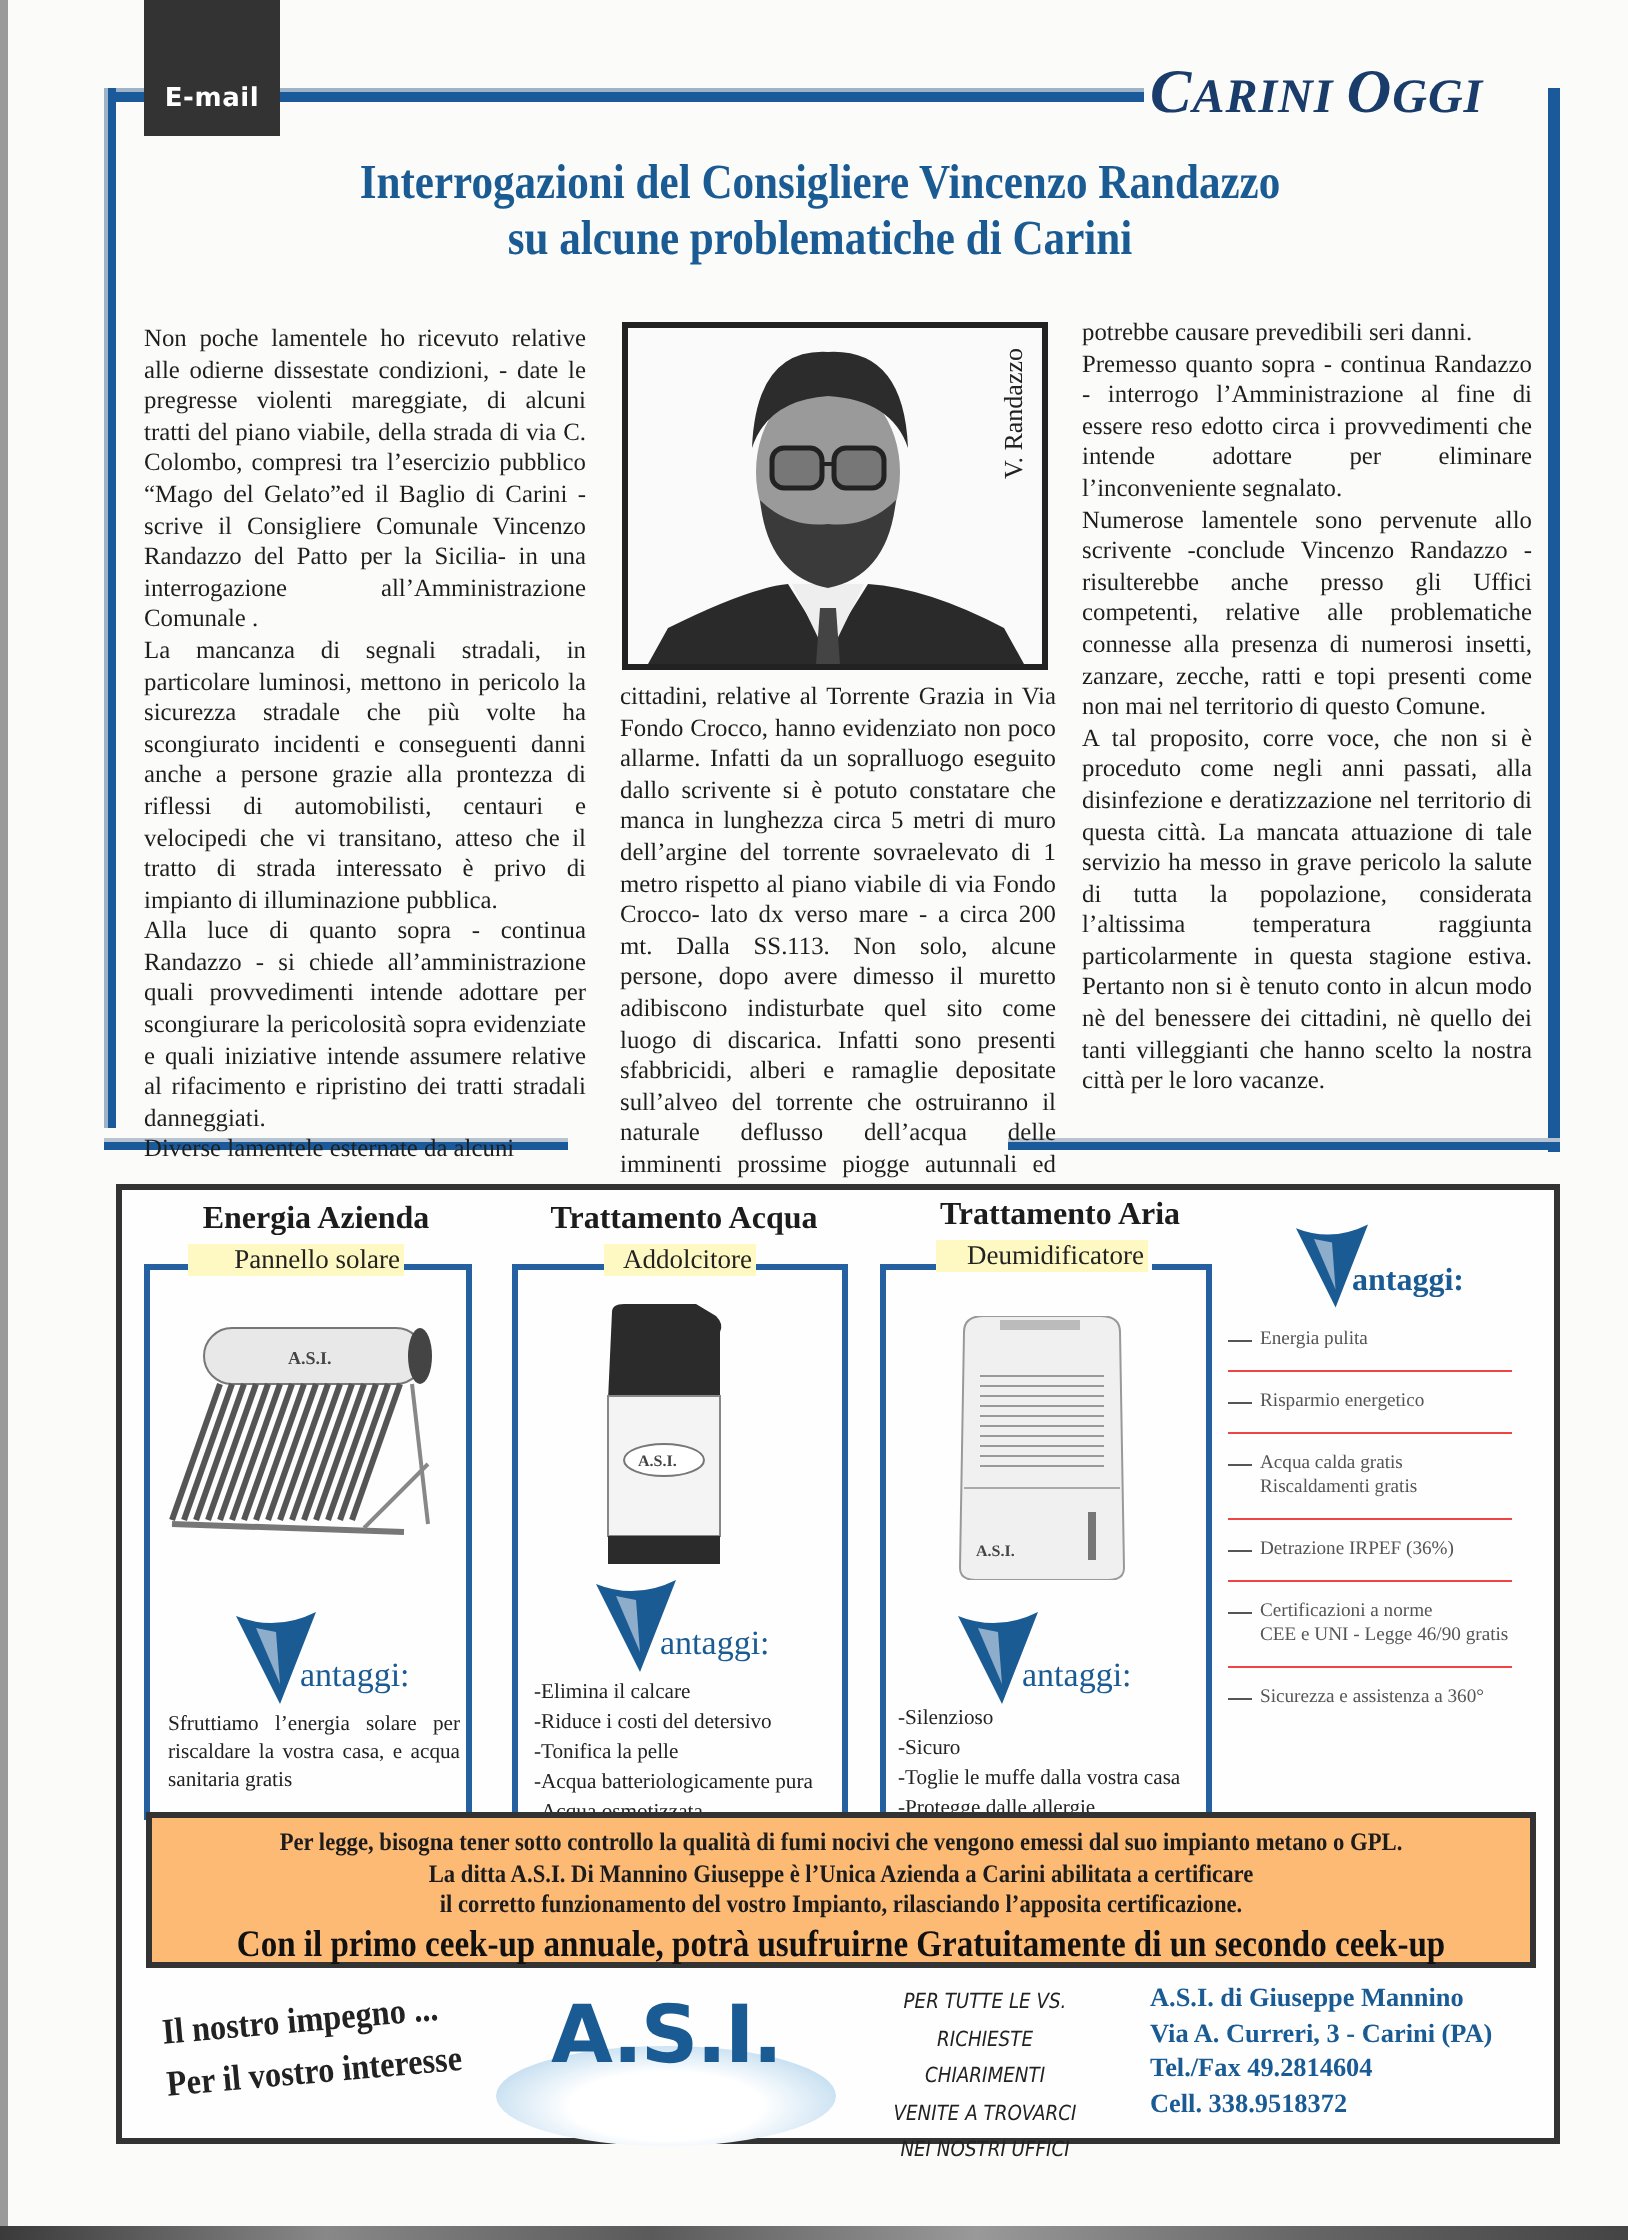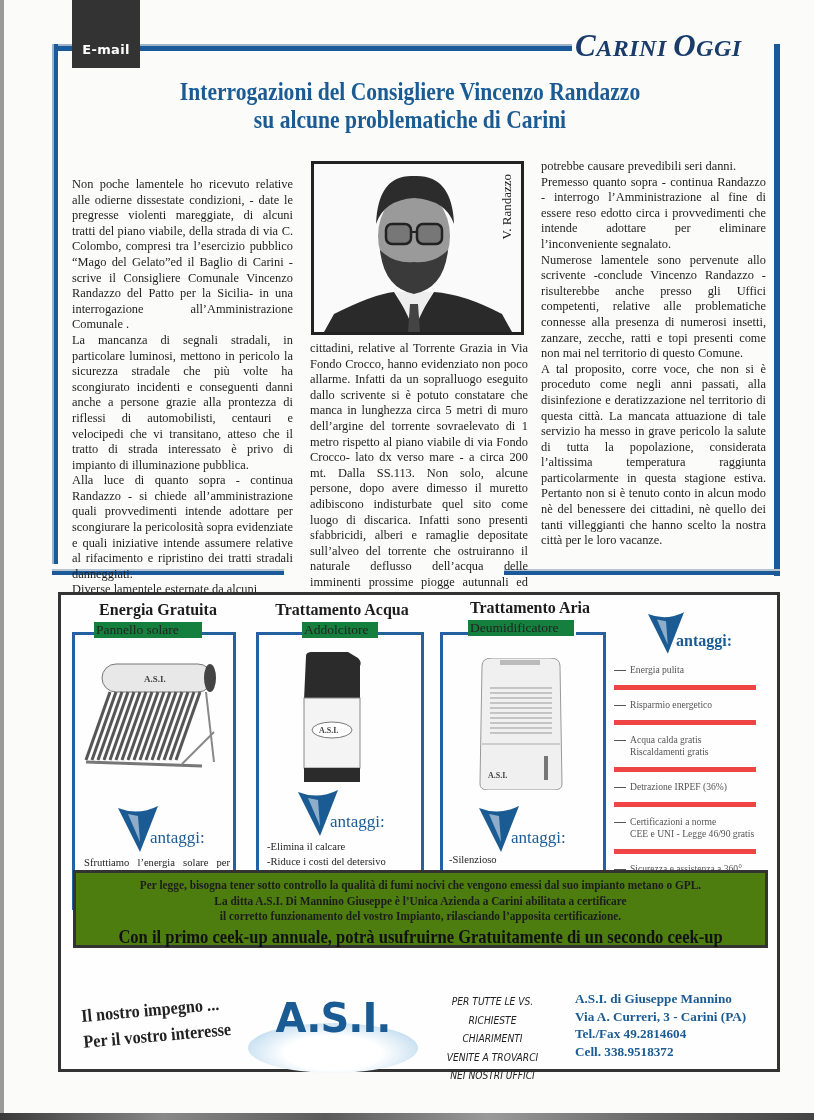--- a/index.html
+++ b/index.html
@@ -28,57 +28,57 @@
     font-style: italic; font-weight: bold; font-size: 24px; color: #1a3c6a; letter-spacing: 0.5px; }
   .masthead .big { font-size: 31px; }
 
   .headline { position: absolute; left: 60px; top: 78px; width: 700px; text-align: center;
     font-family: "Liberation Serif", serif; font-weight: bold; font-size: 24.5px; line-height: 28px;
     color: #1b5b94; transform: scaleX(0.88); transform-origin: center; }
 
   .col { position: absolute; font-family: "Liberation Serif", serif; font-size: 12.4px; line-height: 15.6px;
     text-align: justify; color: #1e1e1e; }
   .col p { margin: 0; }
-  .col1 { left: 72px; top: 162px; width: 221px; margin-top: 15px; }
+  .col1 { left: 72px; top: 162px; width: 221px; }
   .col2 { left: 310px; top: 341px; width: 218px; }
   .col3 { left: 541px; top: 159px; width: 225px; }
 
   .photo { position: absolute; left: 311px; top: 161px; width: 213px; height: 174px;
     border: 3px solid #222; background: #fff; overflow: hidden; }
   .photo svg { position: absolute; left: 0; top: 0; }
   .photo-caption { position: absolute; right: 6px; top: 10px; writing-mode: vertical-rl; transform: rotate(180deg);
     font-size: 13px; font-family: "Liberation Serif", serif; color: #222; }
 
   .page-label { position: absolute; left: 322px; top: 564px; font-family: "DejaVu Sans", sans-serif;
     font-weight: bold; font-size: 12.5px; color: #0f172a; letter-spacing: 0.4px; margin-top: 48px; }
 
   
   .ad-frame { position: absolute; left: 58px; top: 592px; width: 722px; height: 480px;
     border: 3px solid #333; background: #fefefe; }
 
   .product-title { position: absolute; font-family: "Liberation Serif", serif; font-weight: bold; font-size: 16px; color: #1c1c1c; text-align: center; }
-  .product-sub { position: absolute; font-family: "Liberation Serif", serif; font-size: 13.5px; color: #222; background: #15803d; padding: 0 2px; text-align: left; }
+  .product-sub { position: absolute; font-family: "Liberation Serif", serif; font-size: 13.5px; color: #222; background: #fef9c3; padding: 0 2px; text-align: right; }
   .product-box { position: absolute; border: 3px solid #2560a0; border-top: none; }
   .box-top-l, .box-top-r { position: absolute; height: 3px; background: #2560a0; }
 
   .vantaggi { position: absolute; display: flex; align-items: flex-end; }
   .vantaggi .vlabel { font-family: "Liberation Serif", serif; font-size: 17px; color: #1b5b94; margin-left: -8px; margin-bottom: 4px; }
   .vantaggi .vlabel.bold { font-weight: bold; font-size: 16px; }
 
   .p-text { position: absolute; font-family: "Liberation Serif", serif; font-size: 10.6px; line-height: 15px; color: #222; }
   .p-text.just { text-align: justify; line-height: 14px; }
 
   .adv-list { position: absolute; left: 614px; top: 664px; width: 142px; }
   .adv-item { position: relative; font-family: "Liberation Serif", serif; font-size: 9.6px; color: #555;
-    line-height: 12px; padding-left: 16px; padding-bottom: 9px; margin-bottom: 9px; border-bottom: 5px solid #ef4444; }
+    line-height: 12px; padding-left: 16px; padding-bottom: 9px; margin-bottom: 9px; border-bottom: 1px solid #ef4444; }
   .adv-item::before { content: ""; position: absolute; left: 0; top: 6px; width: 12px; height: 1px; background: #555; }
   .adv-item:last-child { border-bottom: none; }
 
-  .notice-box { position: absolute; left: 73px; top: 870px; width: 695px; height: 78px;
-    border: 3px solid #333; background: #4d7c0f; text-align: center; }
+  .notice-box { position: absolute; left: 73px; top: 906px; width: 695px; height: 78px;
+    border: 3px solid #333; background: #fdba74; text-align: center; }
   .notice-line { font-family: "Liberation Serif", serif; font-weight: bold; font-size: 12.6px; line-height: 15.5px; color: #1c1c1c; transform: scaleX(0.9); }
   .notice-big { font-family: "Liberation Serif", serif; font-weight: bold; font-size: 18.8px; line-height: 22px; color: #111; transform: scaleX(0.88); margin-top: 1px; }
 
   .slogan { position: absolute; left: 80px; top: 1003px; font-family: "Liberation Serif", serif; font-weight: bold;
     font-size: 18px; line-height: 26px; color: #222; transform: rotate(-5deg); transform-origin: left top; transform: rotate(-5deg) scaleX(0.9); }
 
   .asi-logo { position: absolute; left: 248px; top: 995px; width: 170px; height: 80px; }
   .asi-logo .ellipse { position: absolute; left: 0; top: 28px; width: 170px; height: 50px; border-radius: 50%;
     background: radial-gradient(ellipse at 50% 60%, #ffffff 40%, #cfe4f3 70%, #8fc0e2 100%); }
   .asi-logo .letters { position: absolute; left: 10px; top: 0; width: 150px; text-align: center;
@@ -147,21 +147,21 @@
   <p>potrebbe causare prevedibili seri danni.</p>
   <p>Premesso quanto sopra -  continua Randazzo - interrogo l’Amministrazione al fine di essere reso edotto circa i provvedimenti che intende adottare per eliminare l’inconveniente segnalato.</p>
   <p>Numerose lamentele sono pervenute allo scrivente -conclude Vincenzo Randazzo - risulterebbe anche presso gli Uffici competenti, relative alle problematiche connesse alla presenza di numerosi insetti, zanzare, zecche, ratti e topi presenti come non mai nel territorio di questo Comune.</p>
   <p>A tal proposito, corre voce, che non si è proceduto come negli anni passati, alla disinfezione e deratizzazione nel territorio di questa città. La mancata attuazione di tale servizio ha messo in grave pericolo la salute di tutta la popolazione, considerata l’altissima temperatura raggiunta particolarmente in questa stagione estiva. Pertanto non si è tenuto conto in alcun modo nè del benessere dei cittadini, nè quello dei tanti villeggianti che hanno scelto la nostra città per le loro vacanze.</p>
 </div>
 
 <div class="page-label">OTTOBRE 03 - PAG. 6</div>
 
 <div class="ad-frame"></div>
 
-<div class="product-title" style="left:78px; top:601px; width:160px;">Energia Gratuita</div>
+<div class="product-title" style="left:78px; top:601px; width:160px;">Energia Azienda</div>
 <div class="box-top-l" style="left:72px; top:632px; width:22px;"></div>
 <div class="box-top-r" style="left:200px; top:632px; width:36px;"></div>
 <div class="product-box" style="left:72px; top:632px; width:164px; height:278px;"></div>
 <div class="product-sub" style="left:94px; top:622px; width:108px;">Pannello solare</div>
 <svg style="position:absolute; left:82px; top:652px;" width="145" height="120" viewBox="0 0 145 120">
   <rect x="20" y="12" width="110" height="28" rx="14" fill="#e8e8e8" stroke="#777"></rect>
   <ellipse cx="128" cy="26" rx="6" ry="14" fill="#444"></ellipse>
   <text x="62" y="30" font-size="9" font-weight="bold" fill="#444" font-family="Liberation Serif, serif">A.S.I.</text>
   <g stroke="#555" stroke-width="3">
     <line x1="28" y1="40" x2="4" y2="108"></line>

